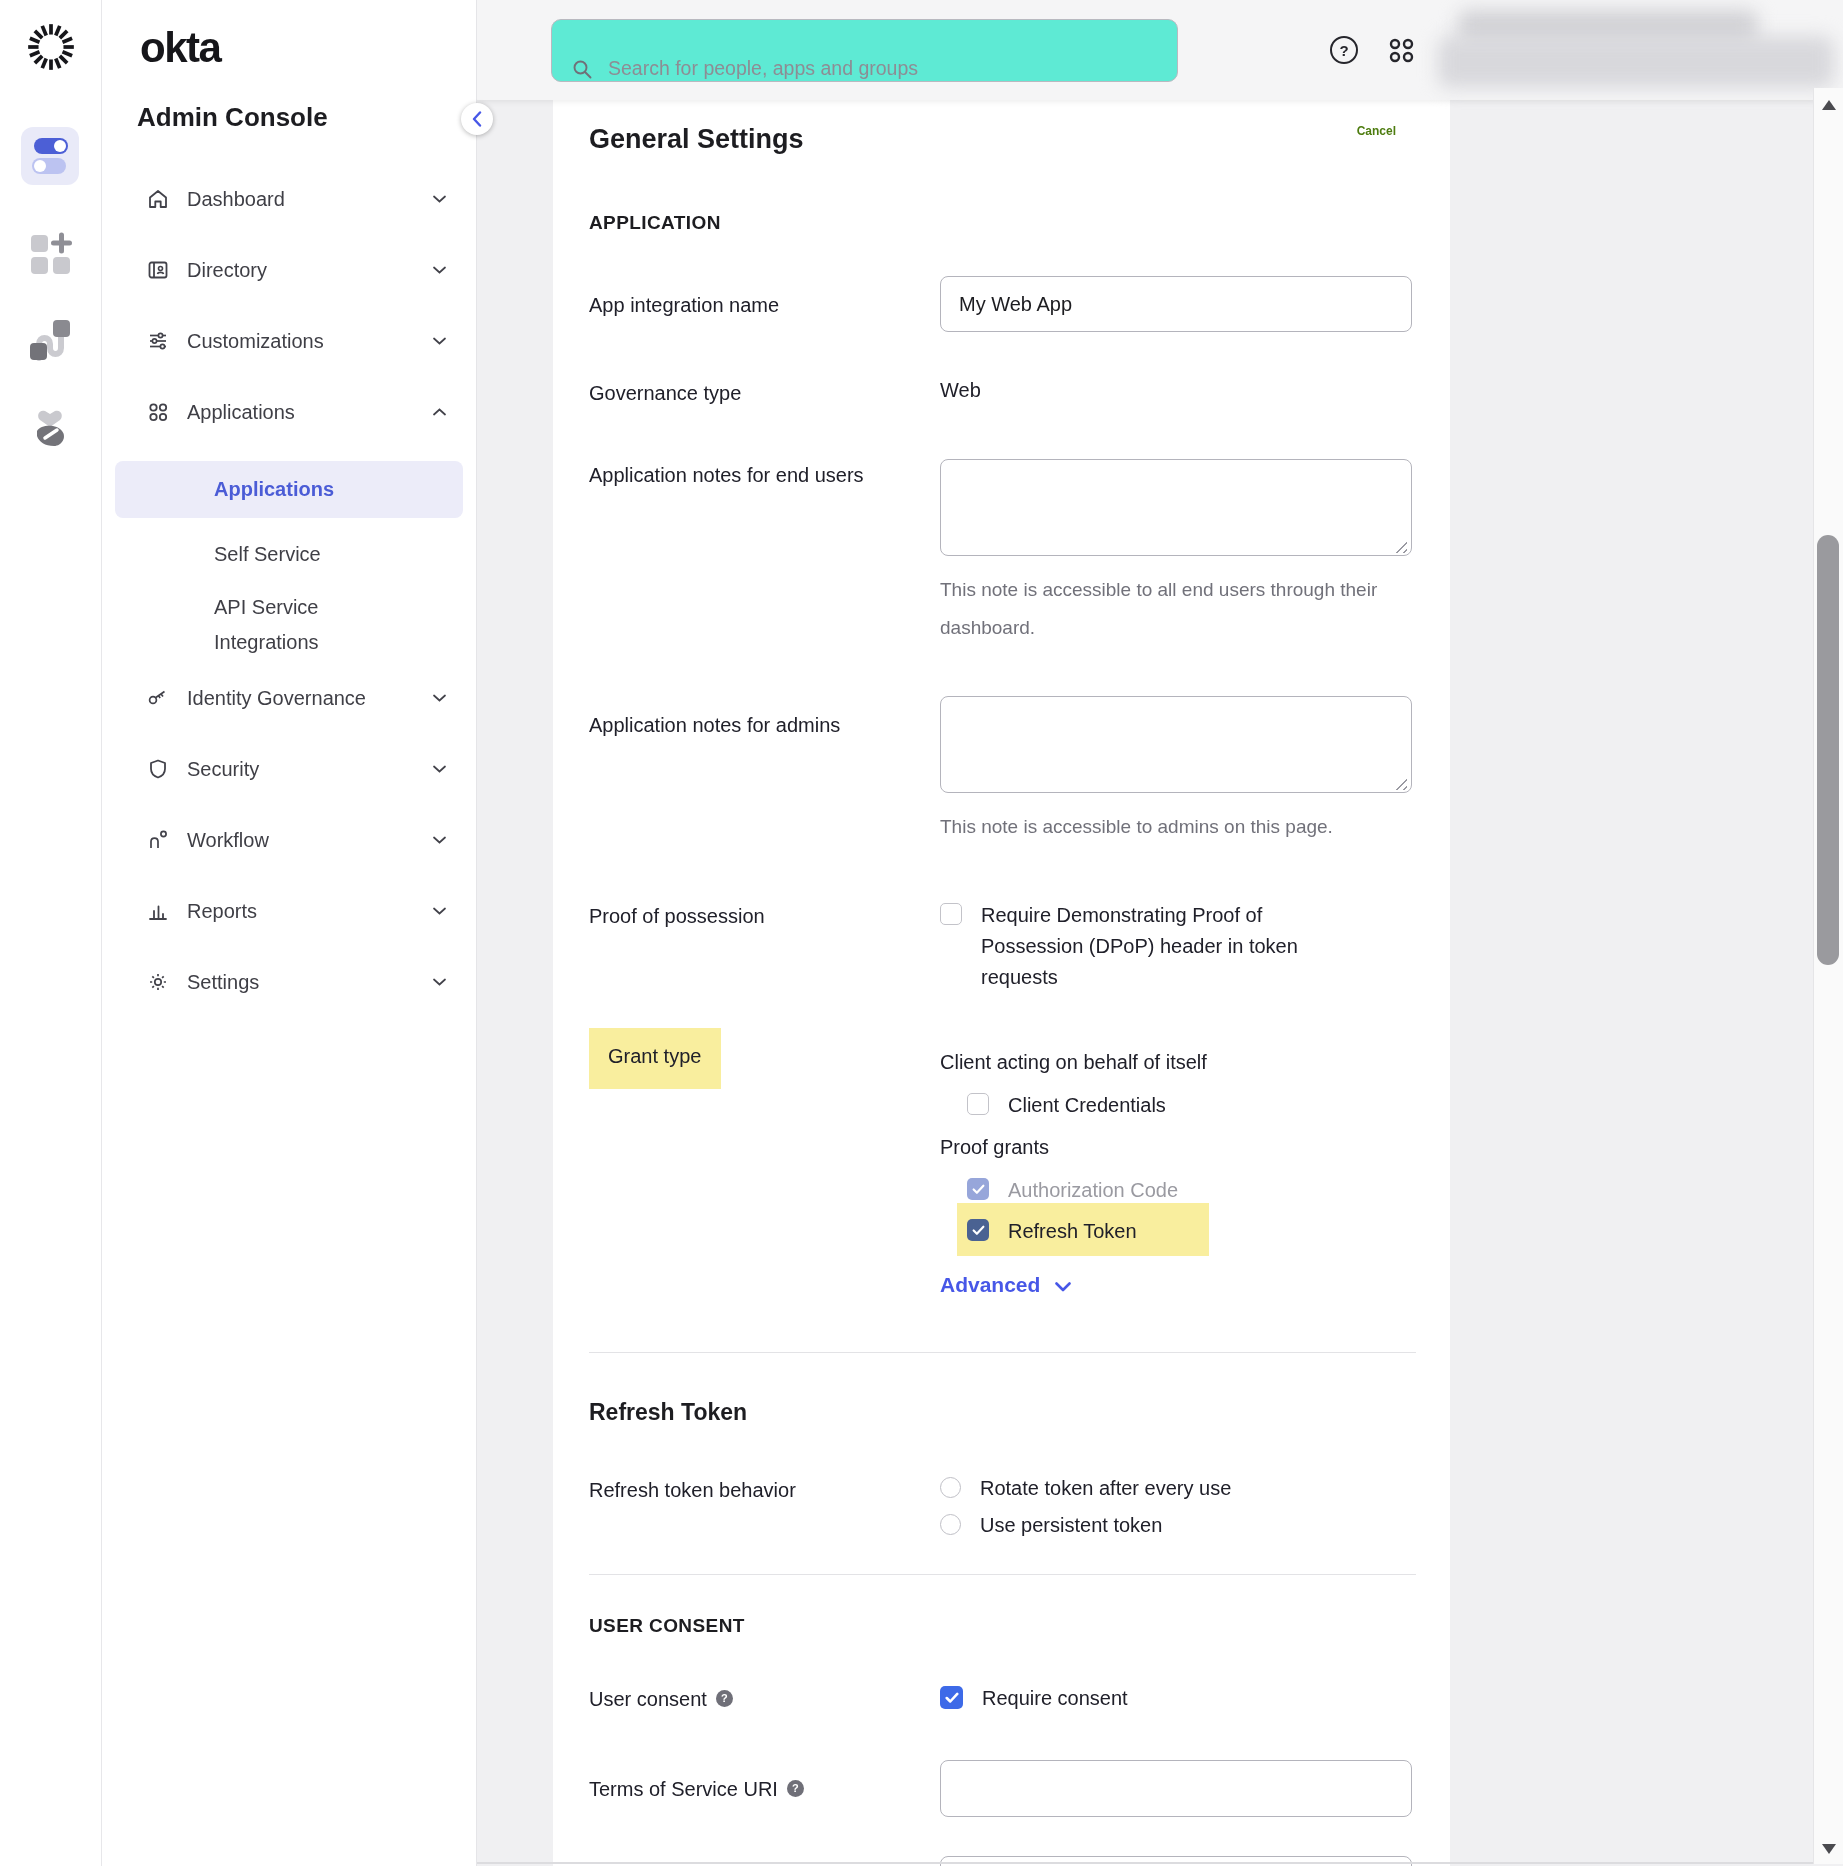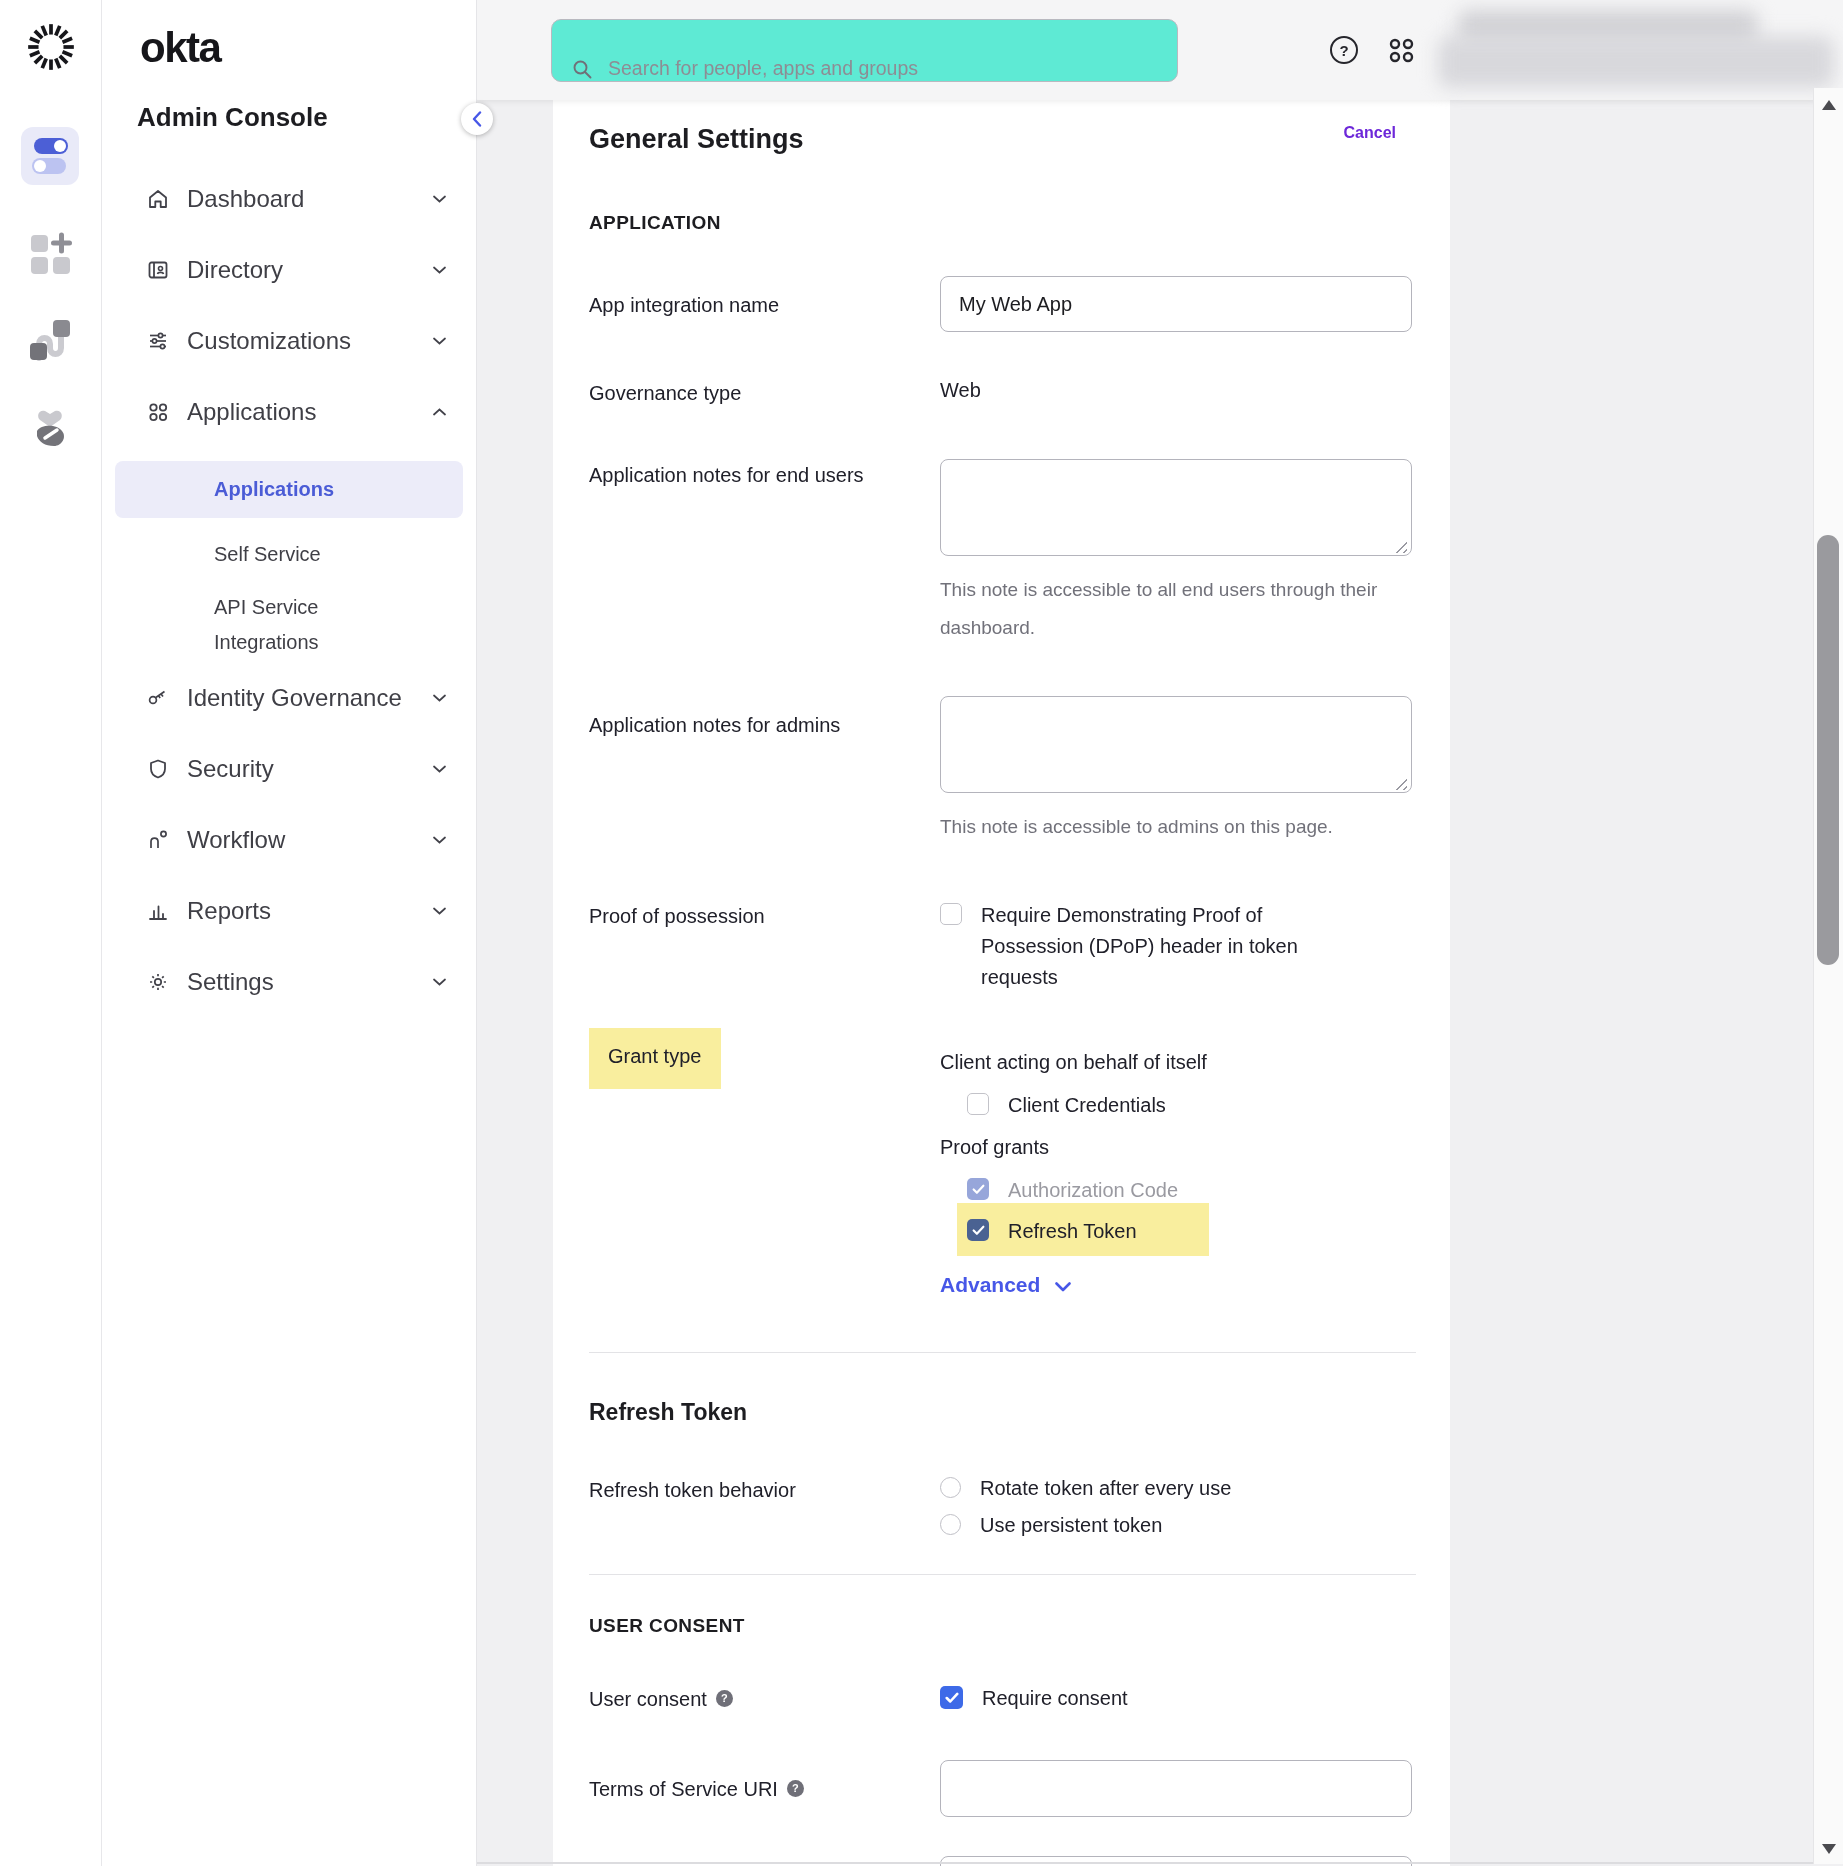--- a/index.html
+++ b/index.html
@@ -20,21 +20,21 @@
   .tgl.t2{top:21px;left:0;background:#bcc3f1;}
   .tgl.t2 .dot{position:absolute;left:2px;top:2px;width:12px;height:12px;border-radius:50%;background:#fff;}
   .rail .ric{position:absolute;left:27px;cursor:pointer;}
   
   .sidebar{position:absolute;left:101px;top:0;width:375px;height:1866px;background:#fff;border-right:1px solid #e5e5e8;z-index:9;}
   .logo{margin:24px 0 0 39px;font-size:42px;font-weight:700;letter-spacing:-1.5px;color:#16161a;}
   .console-title{margin:30px 0 0 36px;font-size:26px;font-weight:700;color:#1d1d21;}
   .nav{list-style:none;margin:44px 0 0 0;padding:0;}
   .nav-item{height:44px;margin-bottom:27px;display:flex;align-items:center;padding-left:45px;cursor:pointer;}
   .nav-item .nicon{width:24px;height:24px;flex:none;}
-  .nav-item .nlabel{margin-left:17px;font-size:24px;color:#3f3f46;}
+  .nav-item .nlabel{margin-left:17px;font-size:20px;color:#3f3f46;}
   .nav-item .chev{margin-left:auto;margin-right:30px;}
   .subnav{list-style:none;margin:0;padding:0;}
   .sub-pill{margin:0 0 14px 14px;width:348px;height:57px;background:#ececf9;border-radius:8px;display:flex;align-items:center;cursor:pointer;}
   .sub-pill .slabel{padding-left:99px;font-size:20px;font-weight:700;color:#4b5cd6;}
   .sub-item{margin:0 0 14px 0;padding-left:113px;display:flex;align-items:center;min-height:44px;cursor:pointer;}
   .sub-item .slabel{font-size:20px;color:#3f3f46;line-height:35px;}
   .sub-item.wrap .slabel{width:150px;}
   .sub-item.wrap{margin-bottom:16px;}
   
   .collapse-btn{position:absolute;left:461px;top:103px;width:32px;height:32px;border-radius:50%;background:#fff;box-shadow:0 1px 5px rgba(0,0,0,.28);border:none;display:flex;align-items:center;justify-content:center;cursor:pointer;z-index:30;}
@@ -49,21 +49,21 @@
   .help-icon{left:854px;width:28px;height:28px;border:2px solid #26262c;border-radius:50%;box-sizing:border-box;display:flex;align-items:center;justify-content:center;font-size:15px;font-weight:700;color:#26262c;}
   .grid-icon{left:912px;top:37px;}
   .blurchip{position:absolute;left:962px;top:8px;width:396px;height:82px;cursor:pointer;}
   .blurchip .b1{position:absolute;left:20px;top:2px;width:300px;height:36px;border-radius:10px;background:#d2d2d6;filter:blur(9px);}
   .blurchip .b2{position:absolute;left:0px;top:28px;width:396px;height:52px;border-radius:12px;background:#d8d8dc;filter:blur(9px);}
   .content{position:absolute;left:0;top:100px;width:1367px;height:1766px;background:#f0f0f2;padding-left:8px;}
   .card{position:absolute;left:77px;top:0;width:897px;height:1766px;background:#fff;}
   
   .card-head{display:flex;justify-content:space-between;align-items:flex-start;padding:24px 54px 0 36px;}
   .page-title{font-size:27px;font-weight:700;color:#1d1d21;}
-  .cancel-link{font-size:16px;font-weight:700;color:#6d28d9;cursor:pointer;}
+  .cancel-link{font-size:12px;font-weight:700;color:#4d7c0f;cursor:pointer;}
   .section-label{margin:57px 36px 0 36px;font-size:19px;font-weight:700;letter-spacing:.4px;color:#1d1d21;}
   .row{display:flex;align-items:flex-start;padding:0 34px 0 36px;}
   .row .lbl{width:351px;flex:none;font-size:20px;color:#20202a;line-height:1.65;box-sizing:border-box;padding-right:40px;}
   .row .field{width:476px;flex:none;}
   .pt{padding-top:13px;}
   .text-input{width:472px;height:56px;box-sizing:border-box;border:1px solid #b4b4bc;border-radius:8px;font-size:20px;font-family:inherit;color:#1d1d21;padding:0 18px;outline:none;background:#fff;}
   .ta-wrap{position:relative;width:472px;}
   .ta-wrap textarea{width:472px;height:97px;box-sizing:border-box;border:1px solid #b4b4bc;border-radius:8px;resize:none;outline:none;background:#fff;font-family:inherit;font-size:19px;padding:10px 14px;}
   .ta-grip{position:absolute;right:5px;bottom:7px;width:13px;height:13px;clip-path:polygon(100% 0,0 100%,100% 100%);background:repeating-linear-gradient(135deg,#9a9aa2 0 1.6px,transparent 1.6px 5px);}
   .help-text{margin-top:11px;font-size:19px;line-height:38px;color:#71717a;width:460px;}

